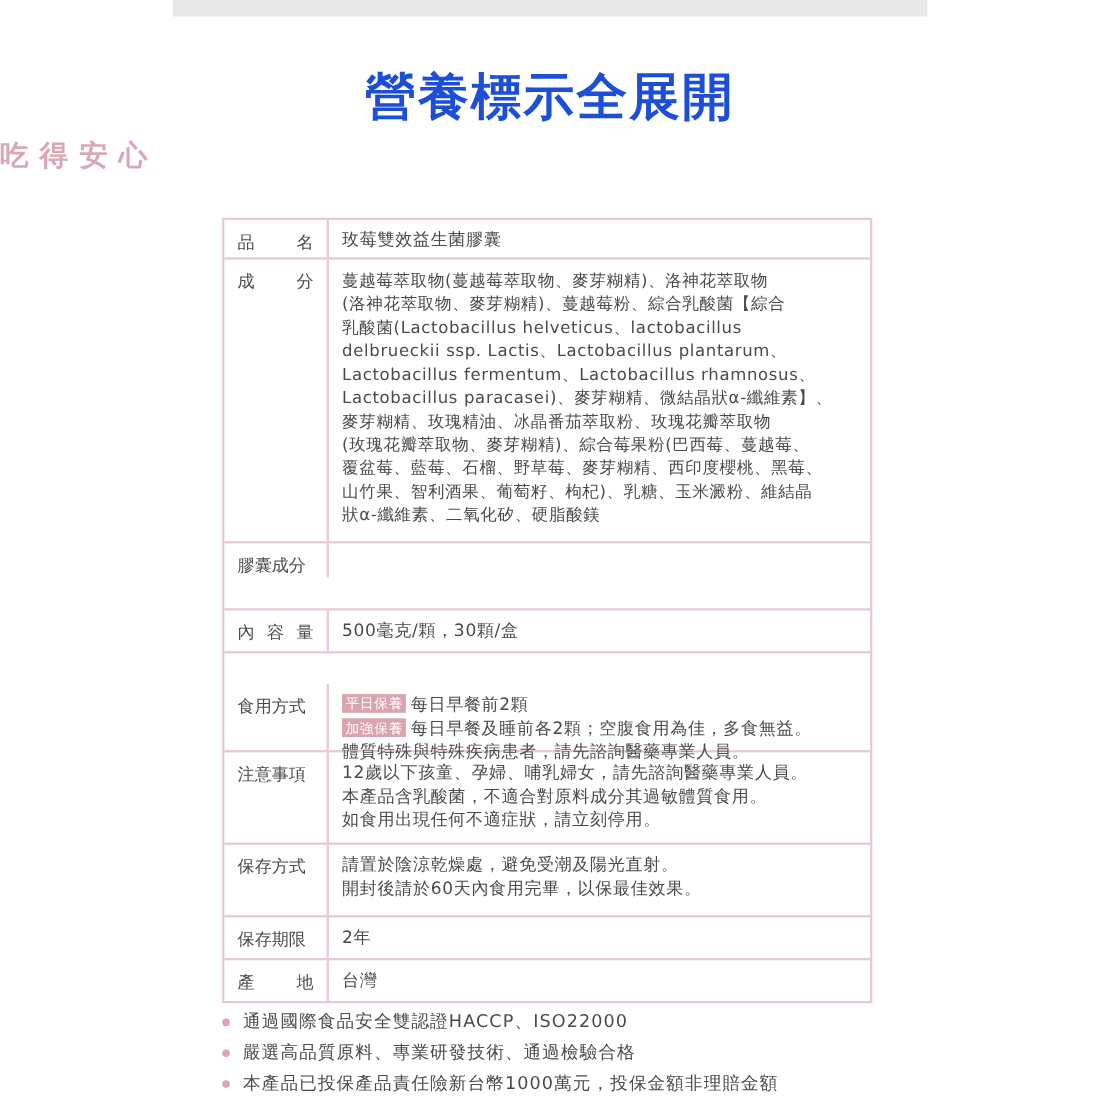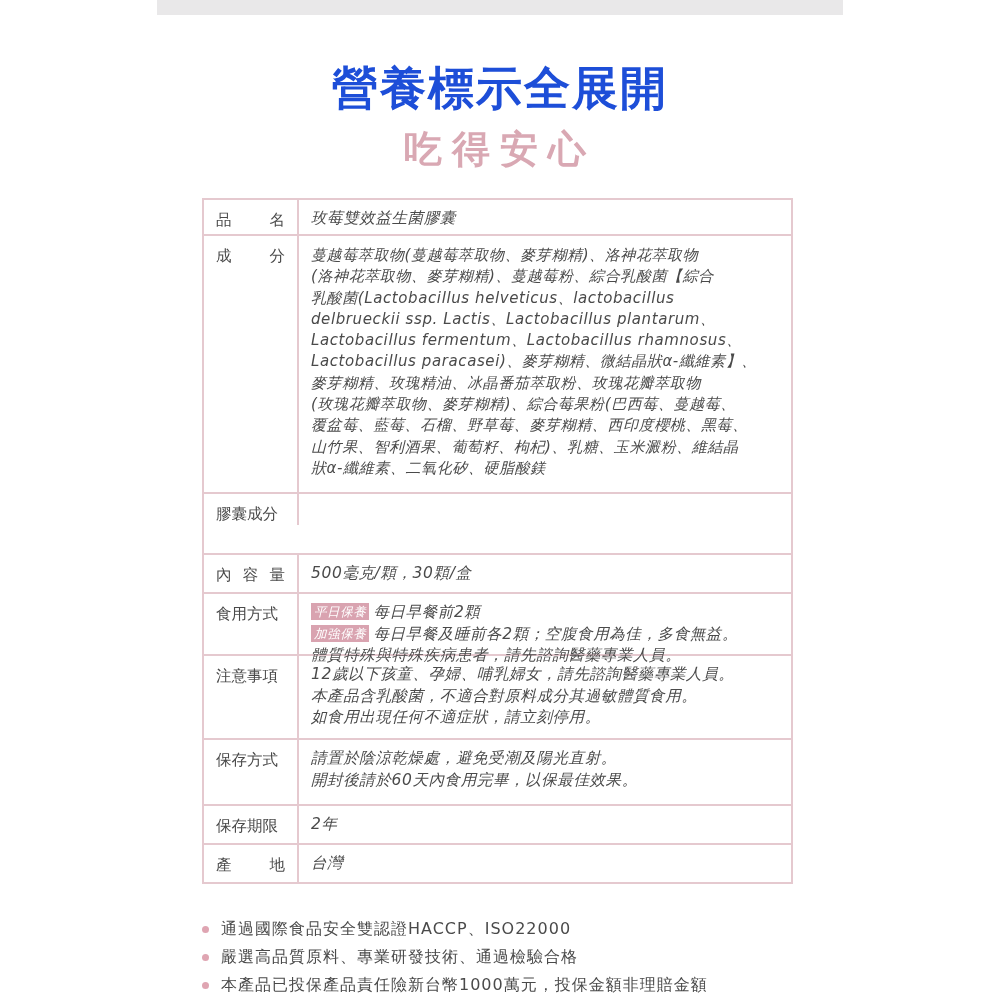--- a/index.html
+++ b/index.html
@@ -9,51 +9,51 @@
     .top-bar {
       position: absolute; left: 157px; top: 0; width: 686px; height: 15px;
       background: #e9e8e9;
     }
 
     .title {
       position: absolute; left: 0; top: 58px; width: 1000px; text-align: center;
       font-size: 46px; font-weight: bold; color: #1d4ed8; letter-spacing: 2px;
     }
     .subtitle {
-      position: absolute; left: 0; top: 124px; width: 1000px; text-align: center;
-      font-size: 38px; font-weight: bold; color: #d9a8b3; letter-spacing: 10px;
+      position: absolute; left: 0; top: 124px; width: 1000px; text-align: left;
+      font-size: 26px; font-weight: bold; color: #d9a8b3; letter-spacing: 10px;
     }
 
     .info-table {
       position: absolute; left: 202px; top: 198px; width: 591px;
       border: 2px solid #e5c9cf; border-collapse: collapse;
     }
     .row { display: flex; border-bottom: 2px solid #e5c9cf; }
     .row:last-child { border-bottom: none; }
     .label {
       width: 95px; flex: none; border-right: 2px solid #e5c9cf;
       font-size: 15.5px; color: #4a4a4a; padding: 9px 0 0 12px; line-height: 22px;
       white-space: nowrap;
     }
     .label.spread { display: flex; justify-content: space-between; padding-right: 12px; }
     .value {
       flex: 1; font-size: 15.5px; color: #4a4a4a; padding: 8px 10px 8px 12px;
       line-height: 21.5px; letter-spacing: 0.6px;
     }
-    .value .line { display: block; white-space: nowrap; font-style: italic; }
+    .value .line { display: block; white-space: nowrap; }
     .tag {
       display: inline-block; background: #d9a3b0; color: #ffffff; font-size: 12.5px;
       padding: 0 3px; line-height: 17px; margin-right: 4px; vertical-align: 1px;
     }
 
     .r-name { height: 36px; }
     .r-ingr { height: 258px; }
     .r-caps { height: 61px; flex-direction: column; }
     .r-vol { height: 39px; }
-    .r-usage { height: 62px; }
+    .r-usage { height: 62px; margin-top: 28px; }
     .r-note { height: 84px; }
     .r-store { height: 66px; }
     .r-shelf { height: 39px; }
     .r-origin { height: 37px; }
 
     .r-ingr .value { line-height: 21.3px; font-size: 15px; padding-top: 9px; }
 
     .bullets {
       position: absolute; left: 202px; top: 915px; width: 620px; list-style: none;
     }

